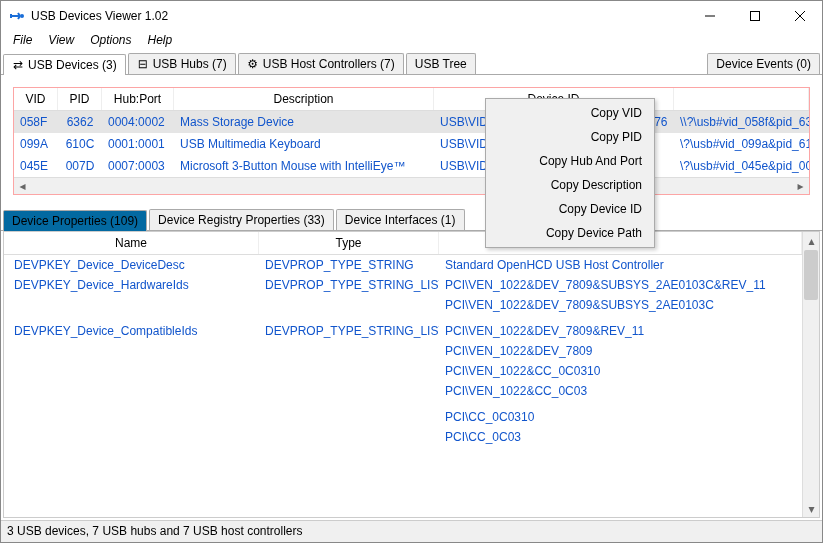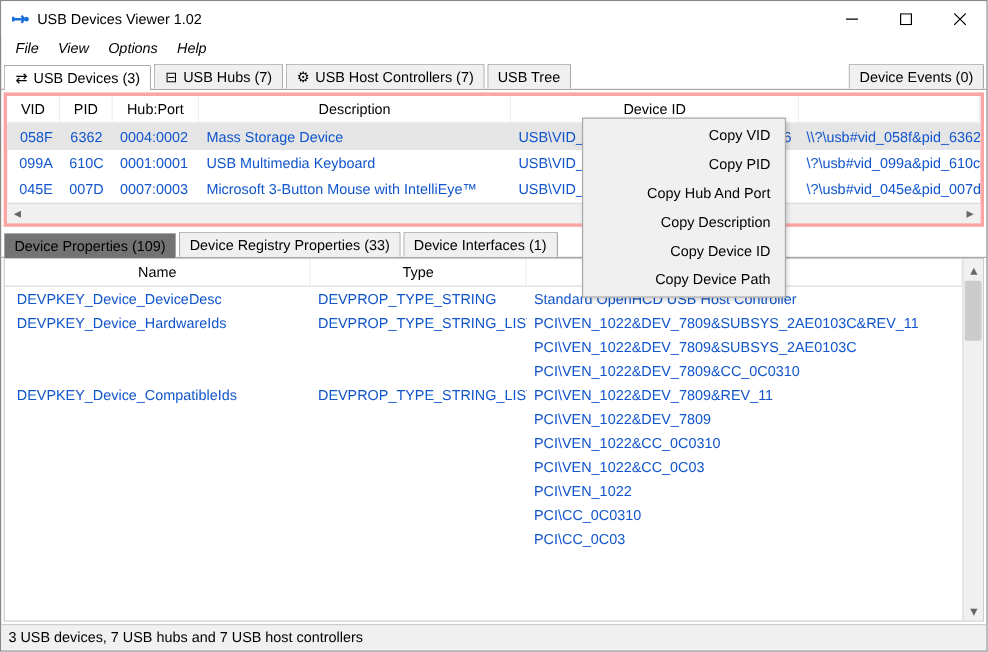--- a/index.html
+++ b/index.html
@@ -15,44 +15,44 @@
   .menubar .item { padding: 2px 8px; cursor: pointer; }
   
   .tabbar { display: flex; border-bottom: 1px solid #aaa; padding: 2px 2px 0 2px; }
   .tabbar .tab { padding: 3px 8px; border: 1px solid #aaa; border-bottom: none; margin-right: 2px; background: #f0f0f0; cursor: pointer; display: flex; align-items: center; gap: 4px; border-radius: 2px 2px 0 0; }
   .tabbar .tab.active { background: #fff; position: relative; top: 1px; }
   .tabbar .spacer { flex: 1; border-bottom: 1px solid transparent; }
   .tabbar .right-tab { padding: 3px 8px; border: 1px solid #aaa; border-bottom: none; background: #f0f0f0; cursor: pointer; border-radius: 2px 2px 0 0;}
   .tabicon { display: inline-flex; width: 12px; height: 12px; align-items: center; justify-content: center; }
   
   .table-wrap { position: relative; flex-shrink: 0; }
-  .upper-table { border: 3px solid #fca5a5; margin: 2px; }
+  .upper-table { border: 1px solid #fca5a5; margin: 12px; }
   .thead { display: flex; background: #fff; border-bottom: 1px solid #ddd; }
   .thead .th { padding: 4px 6px; border-right: 1px solid #eee; text-align: center; cursor: pointer; }
   .tbody .tr { display: flex; padding: 2px 0; }
   .tbody .tr.sel { background: #e5e5e5; }
   .tbody .td { padding: 2px 6px; color: #15c; white-space: nowrap; overflow: hidden; }
   
-  .col-vid   { width: 44px; text-align: right;}
+  .col-vid   { width: 44px; text-align: left;}
   .col-pid   { width: 44px; text-align: center;}
   .col-hub   { width: 72px; }
   .col-desc  { width: 260px; }
   .col-did   { width: 240px; }
   .col-path  { flex: 1; }
   
   .hscroll { height: 17px; background: #f0f0f0; border-top: 1px solid #ddd; display: flex; align-items: center; }
   .hscroll .arrow { width: 17px; height: 17px; display:flex;align-items:center;justify-content:center;color:#666; cursor:pointer; }
   .hscroll .thumb-area { flex:1; position:relative; }
   
   .ctxmenu { position: absolute; top: 23px; left: 484px; width: 170px; background: #f0f0f0; border: 1px solid #aaa; box-shadow: 2px 2px 4px rgba(0,0,0,0.2); z-index: 10; padding: 2px; }
   .ctxmenu .mi { padding: 5px 10px 5px 24px; cursor: pointer; text-align: right; }
   
   .tabbar2 { display: flex; padding: 2px 2px 0 2px; border-bottom: 1px solid #aaa; }
   .tabbar2 .tab { padding: 3px 8px; border: 1px solid #aaa; border-bottom:none; margin-right:2px; background:#f0f0f0; cursor:pointer; border-radius:2px 2px 0 0;}
-  .tabbar2 .tab.active { background:#737373; position:relative; top:1px;}
+  .tabbar2 .tab.active { background:#0369a1; position:relative; top:1px;}
   
   .lower-table { flex:1; border:1px solid #ccc; margin:0 2px 2px 2px; overflow:hidden; display:flex; }
   .lower-content { flex:1; overflow:hidden; }
   .lower-table .thead .th { }
   .col-name { width: 255px; }
   .col-type { width: 180px; }
   .col-value { flex: 1; }
   .lower-table .td { color:#15c; }
   .lower-table .td.name { padding-left: 10px; }
   .lower-table .tr { padding: 1px 0; }
@@ -201,21 +201,20 @@
           <div class="td col-value">PCI\VEN_1022&amp;DEV_7809&amp;SUBSYS_2AE0103C&amp;REV_11</div>
         </div>
         <div class="tr">
           <div class="td col-name name"></div>
           <div class="td col-type"></div>
           <div class="td col-value">PCI\VEN_1022&amp;DEV_7809&amp;SUBSYS_2AE0103C</div>
         </div>
         <div class="tr">
           <div class="td col-name name"></div>
           <div class="td col-type"></div>
-          <div class="td col-value">PCI\VEN_1022&amp;DEV_7809&amp;CC_0C0310</div>
         </div>
         <div class="tr">
           <div class="td col-name name">DEVPKEY_Device_CompatibleIds</div>
           <div class="td col-type">DEVPROP_TYPE_STRING_LIST</div>
           <div class="td col-value">PCI\VEN_1022&amp;DEV_7809&amp;REV_11</div>
         </div>
         <div class="tr">
           <div class="td col-name name"></div>
           <div class="td col-type"></div>
           <div class="td col-value">PCI\VEN_1022&amp;DEV_7809</div>
@@ -226,21 +225,20 @@
           <div class="td col-value">PCI\VEN_1022&amp;CC_0C0310</div>
         </div>
         <div class="tr">
           <div class="td col-name name"></div>
           <div class="td col-type"></div>
           <div class="td col-value">PCI\VEN_1022&amp;CC_0C03</div>
         </div>
         <div class="tr">
           <div class="td col-name name"></div>
           <div class="td col-type"></div>
-          <div class="td col-value">PCI\VEN_1022</div>
         </div>
         <div class="tr">
           <div class="td col-name name"></div>
           <div class="td col-type"></div>
           <div class="td col-value">PCI\CC_0C0310</div>
         </div>
         <div class="tr">
           <div class="td col-name name"></div>
           <div class="td col-type"></div>
           <div class="td col-value">PCI\CC_0C03</div>

